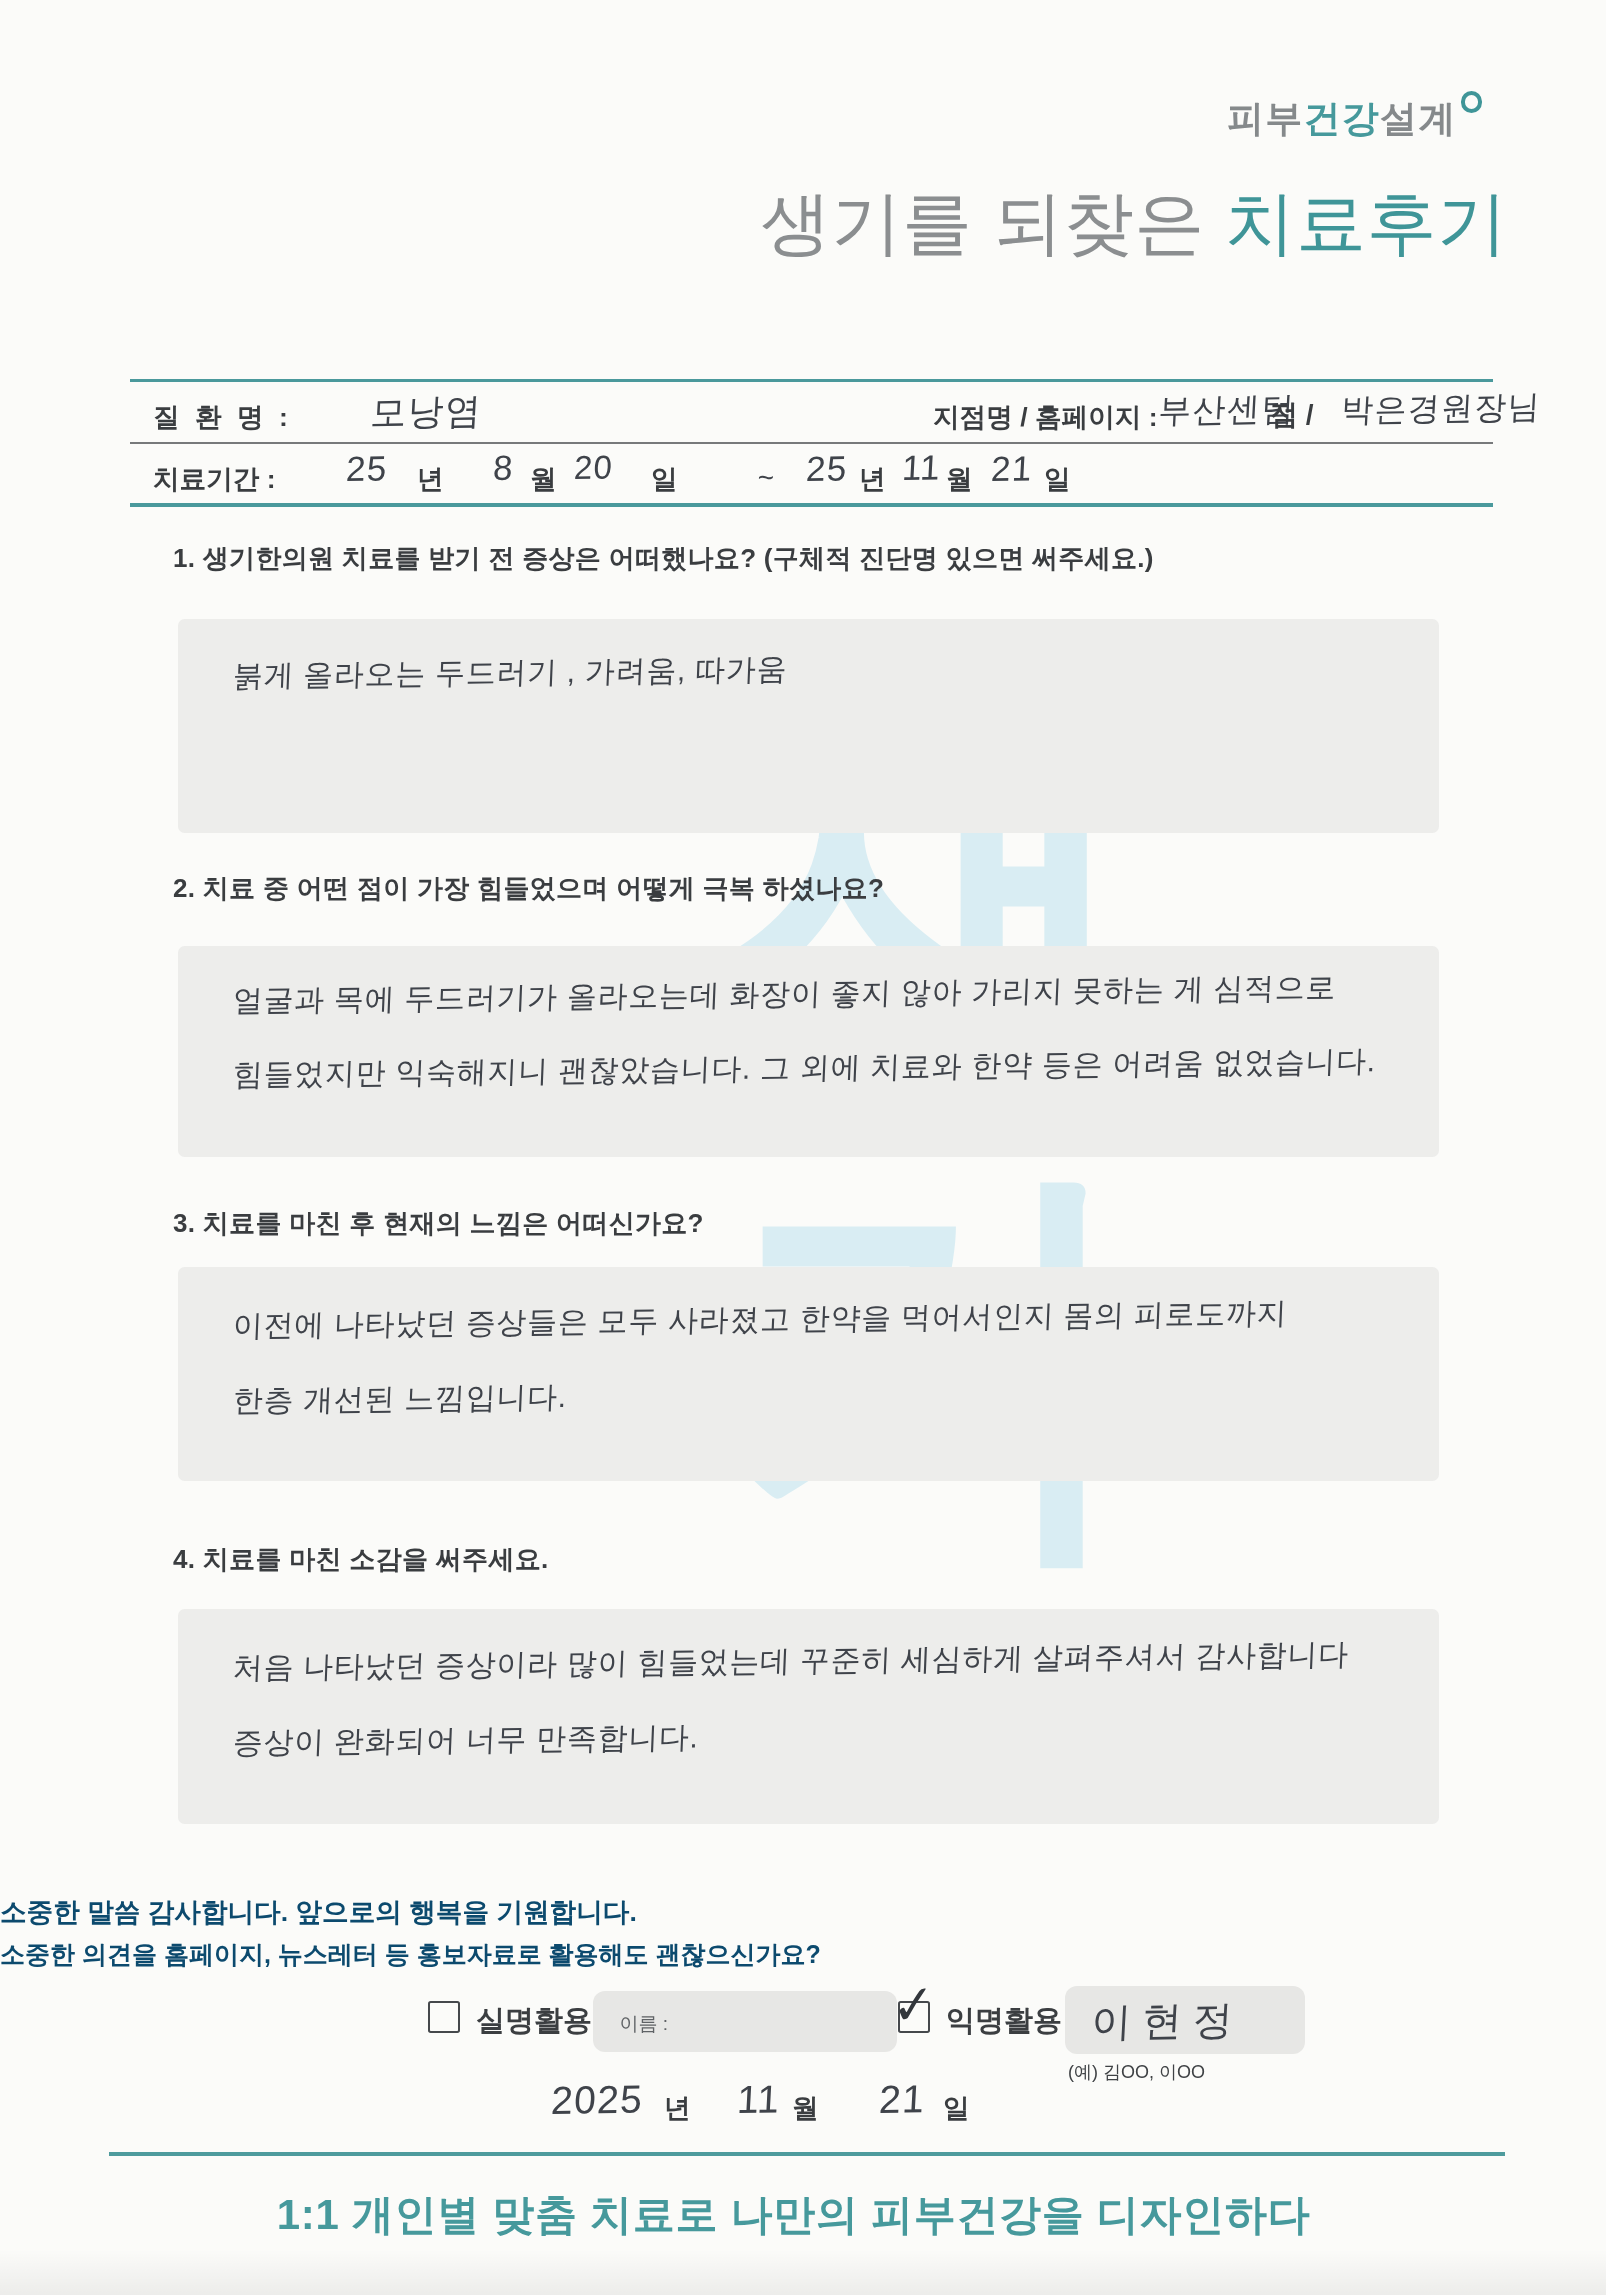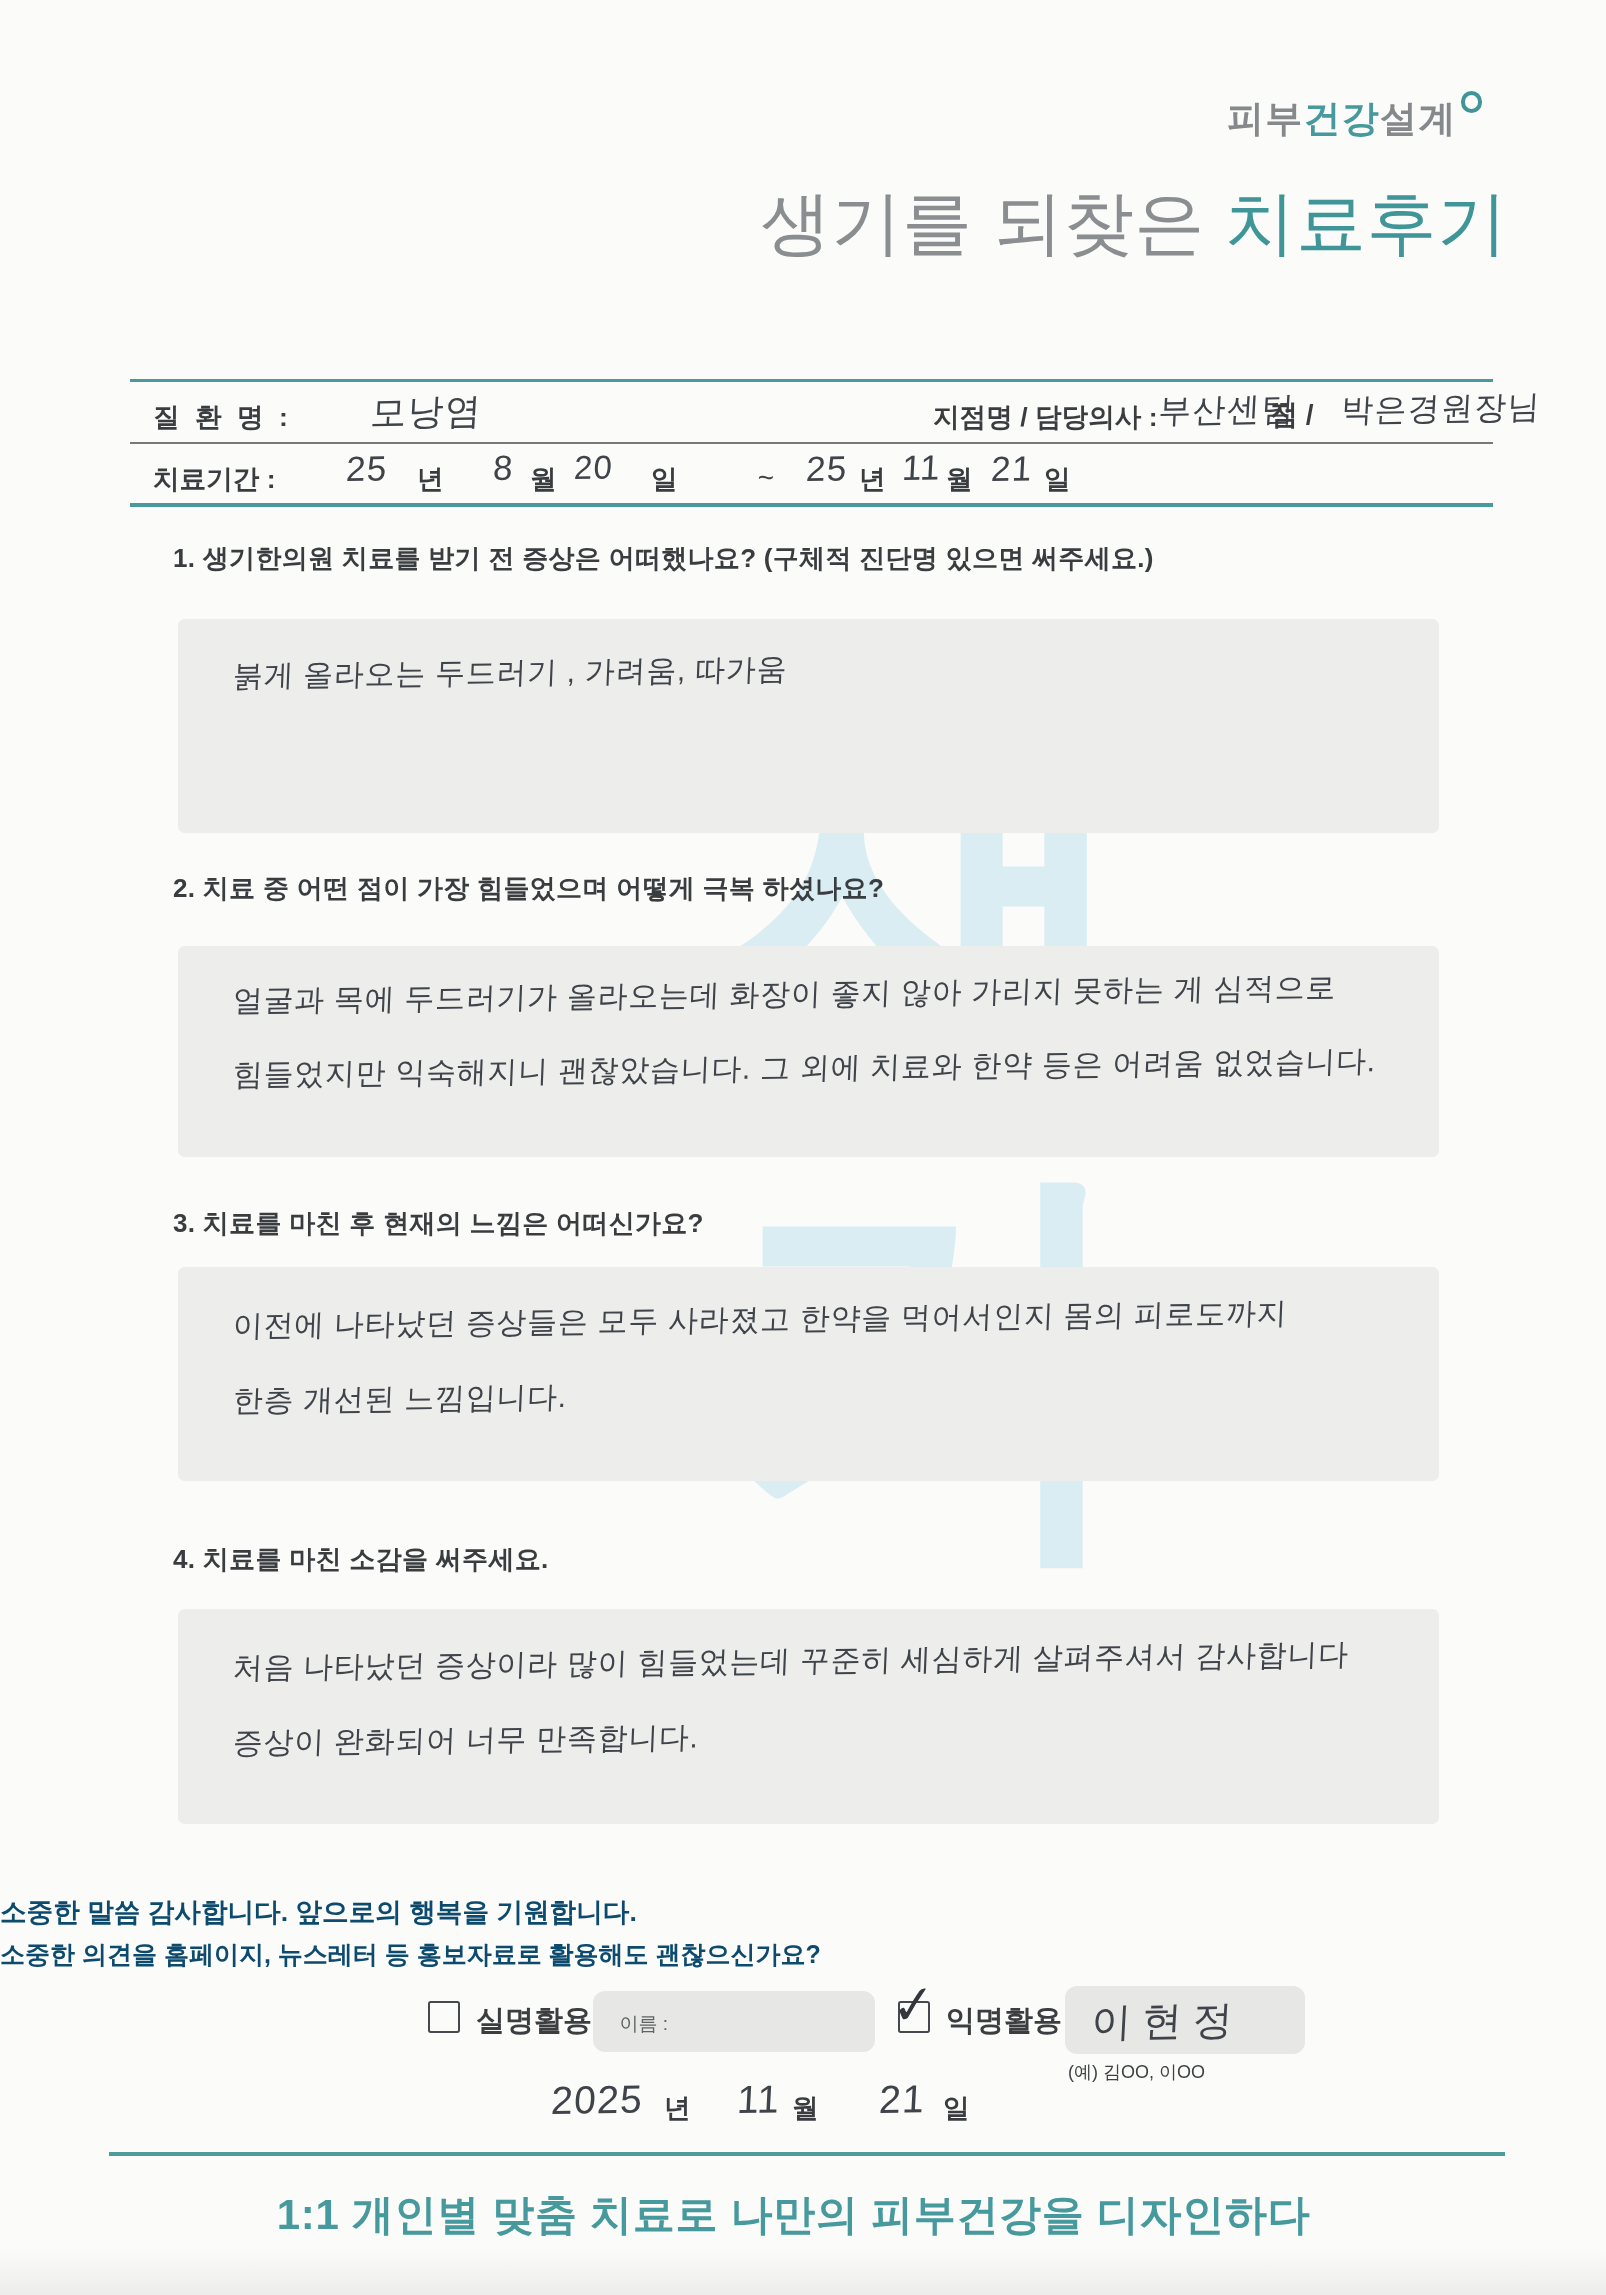--- a/index.html
+++ b/index.html
@@ -105,21 +105,21 @@
   <div class="abs title">
     <span>생기를 되찾은 </span><span class="accent">치료후기</span>
   </div>
 
   <div class="rule teal" style="top:379px; height:3.3px;"></div>
   <div class="rule gray" style="top:442px; height:2px;"></div>
   <div class="rule teal" style="top:503px; height:4px;"></div>
 
   <div class="abs plabel" style="left:153px; top:399px; letter-spacing:4px;">질 환 명 :</div>
   <div class="abs hw" style="left:369px; top:389px; font-size:36px;">모낭염</div>
-  <div class="abs plabel" style="left:933px; top:399px;">지점명 / 담당의사 :</div>
+  <div class="abs plabel" style="left:933px; top:399px;">지점명 / 홈페이지 :</div>
   <div class="abs hw" style="left:1157px; top:389px; font-size:33px;">부산센텀</div>
   <div class="abs plabel" style="left:1270px; top:396px; font-size:28px;">점 /</div>
   <div class="abs hw" style="left:1340px; top:389px; font-size:32px;">박은경원장님</div>
 
   <div class="abs plabel" style="left:153px; top:461px;">치료기간 :</div>
   <div class="abs hw" style="left:345px;  top:449px; font-size:35px;">25</div>
   <div class="abs plabel" style="left:417px; top:461px;">년</div>
   <div class="abs hw" style="left:492px;  top:448px; font-size:35px;">8</div>
   <div class="abs plabel" style="left:530px; top:461px;">월</div>
   <div class="abs hw" style="left:573px;  top:449px; font-size:33px;">20</div>
@@ -135,21 +135,21 @@
   <div class="abs q-label" style="top:541px;">1. 생기한의원 치료를 받기 전 증상은 어떠했나요? (구체적 진단명 있으면 써주세요.)</div>
   <div class="abs q-label" style="top:871px;">2. 치료 중 어떤 점이 가장 힘들었으며 어떻게 극복 하셨나요?</div>
   <div class="abs q-label" style="top:1206px;">3. 치료를 마친 후 현재의 느낌은 어떠신가요?</div>
   <div class="abs q-label" style="top:1542px;">4. 치료를 마친 소감을 써주세요.</div>
 
   <div class="abs thanks" style="top:1894px; font-size:26.6px;">소중한 말씀 감사합니다. 앞으로의 행복을 기원합니다.</div>
   <div class="abs thanks" style="top:1938px; font-size:25px;">소중한 의견을 홈페이지, 뉴스레터 등 홍보자료로 활용해도 괜찮으신가요?</div>
 
   <div class="checkbox" style="left:428px; top:2001px;"></div>
   <div class="abs" style="left:476px; top:2001px; font-size:29px; font-weight:bold;">실명활용</div>
-  <div class="namebox" style="left:593px; top:1991px; width:282px; height:61px;">
+  <div class="namebox" style="left:593px; top:1991px; width:304px; height:61px;">
     <div class="abs" style="left:26.6px; top:20px; font-size:19px; color:#5f6265;">이름 :</div>
   </div>
 
   <div class="checkbox" style="left:898px; top:2001px;"></div>
   <div class="abs hw check-glyph" style="left:893px; top:1978px;">✓</div>
   <div class="abs" style="left:946px; top:2001px; font-size:29px; font-weight:bold;">익명활용</div>
   <div class="namebox" style="left:1065px; top:1986px; width:240px; height:68px;">
     <div class="abs hw" style="left:25px; top:9.3px; font-size:40px; letter-spacing:10.6px;">이현정</div>
   </div>
   <div class="abs" style="left:1068px; top:2060px; font-size:18px; color:#3f4245;">(예) 김OO, 이OO</div>

